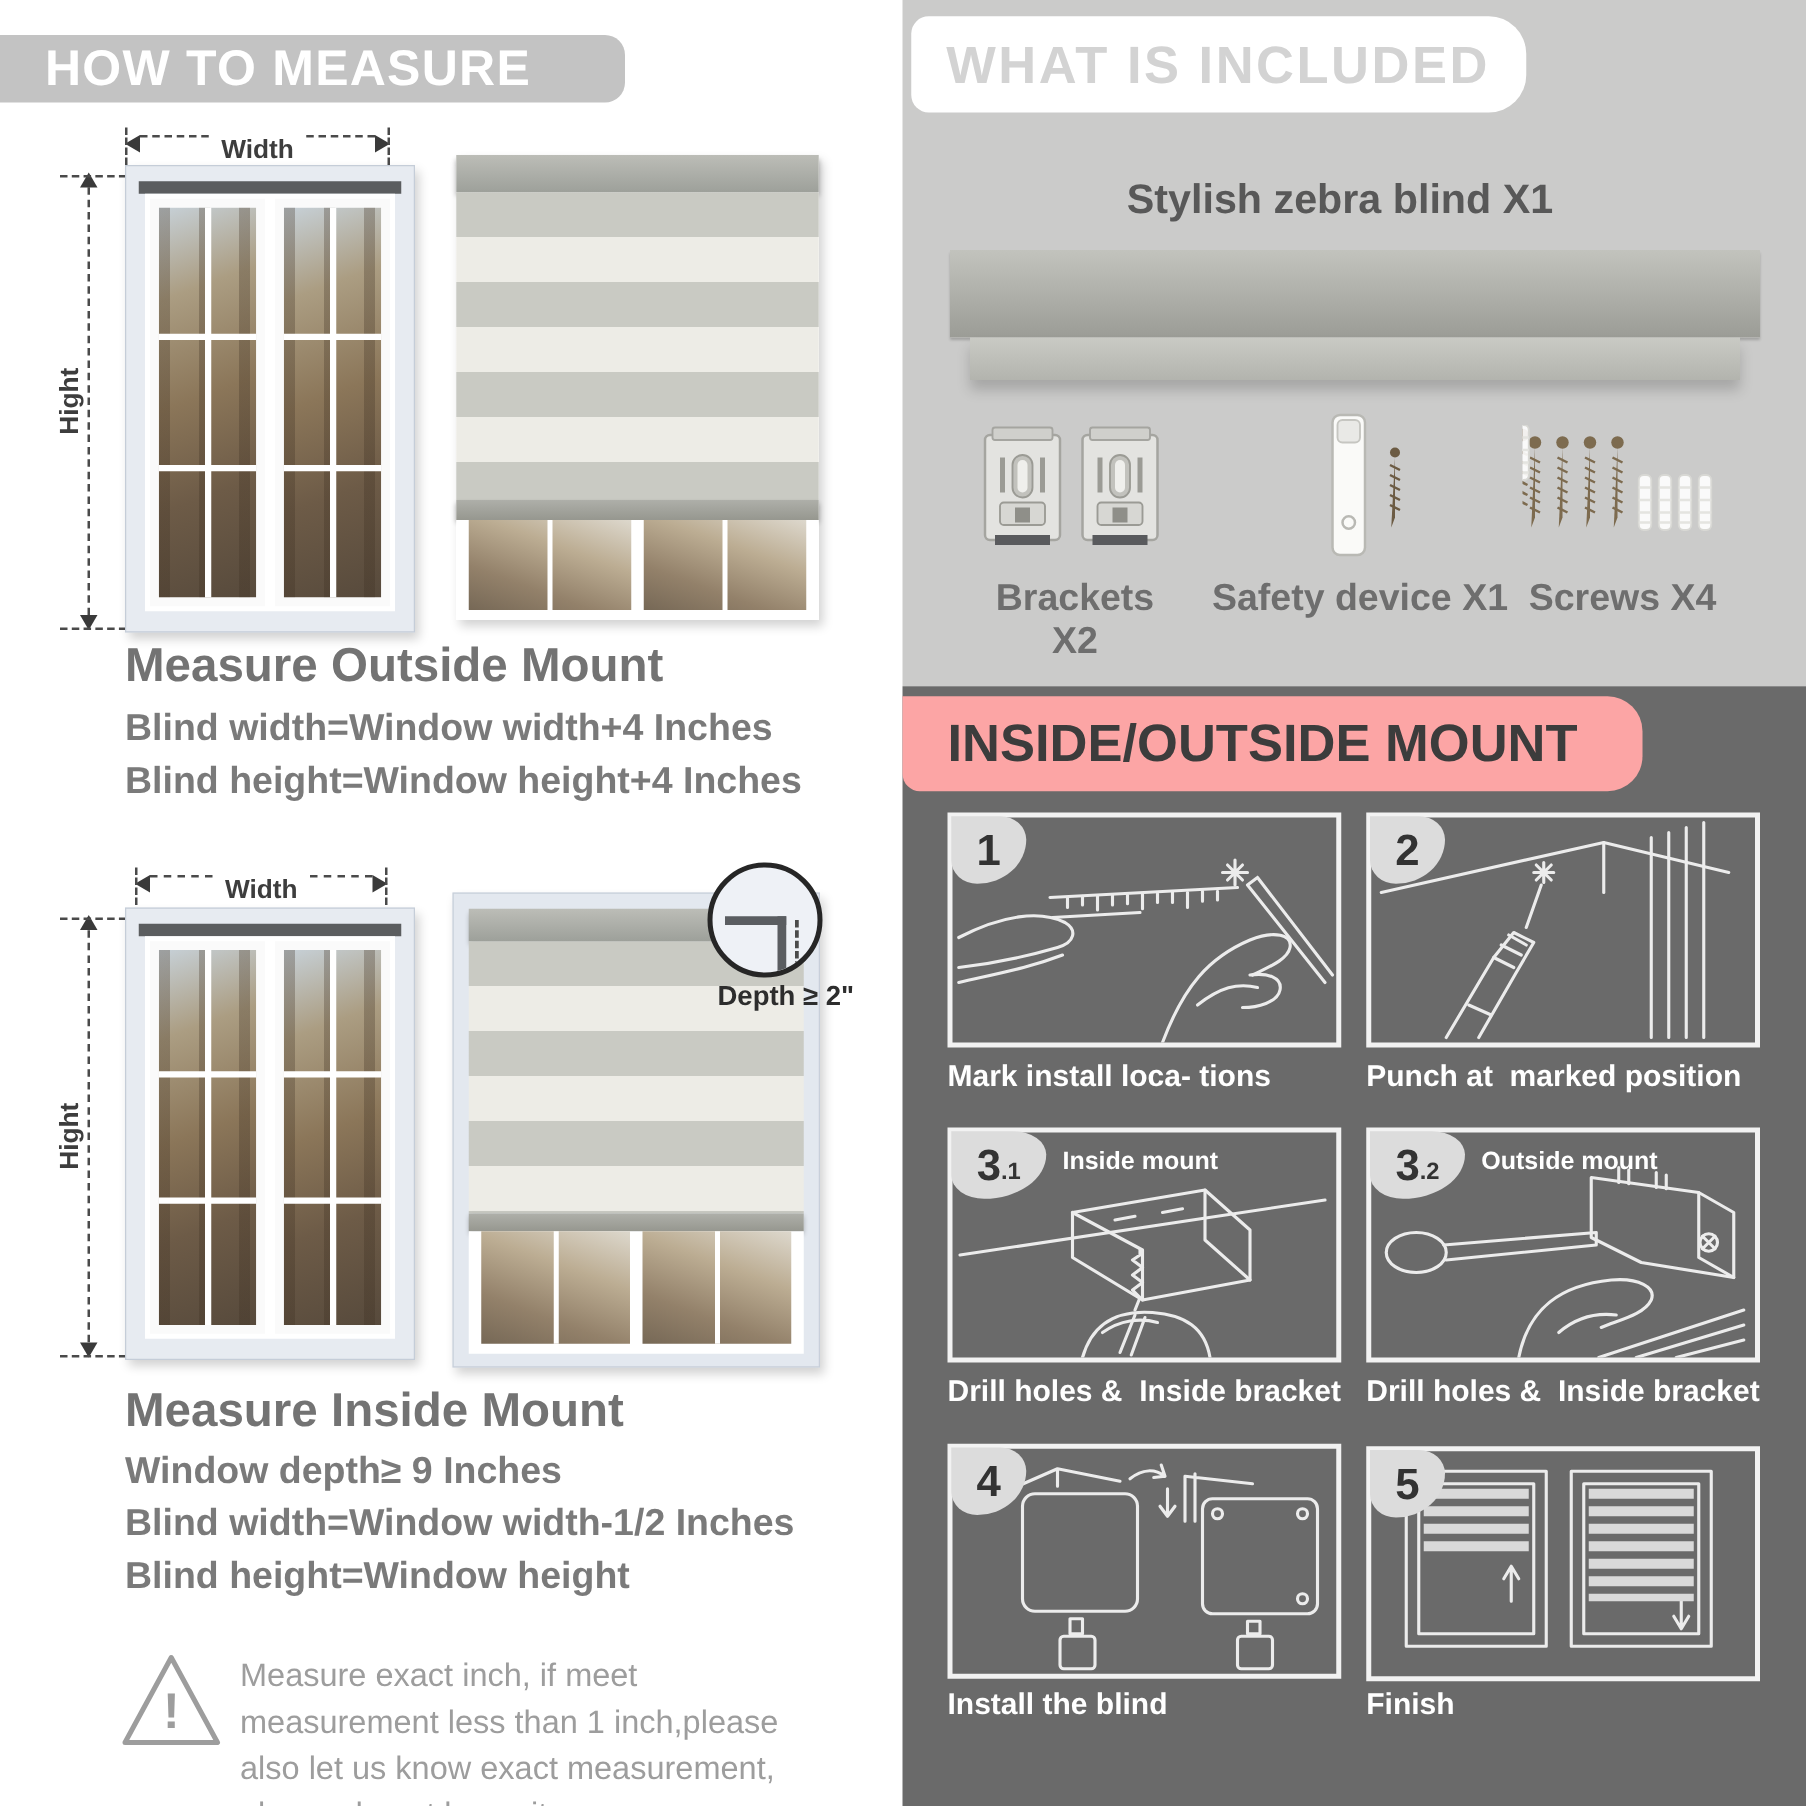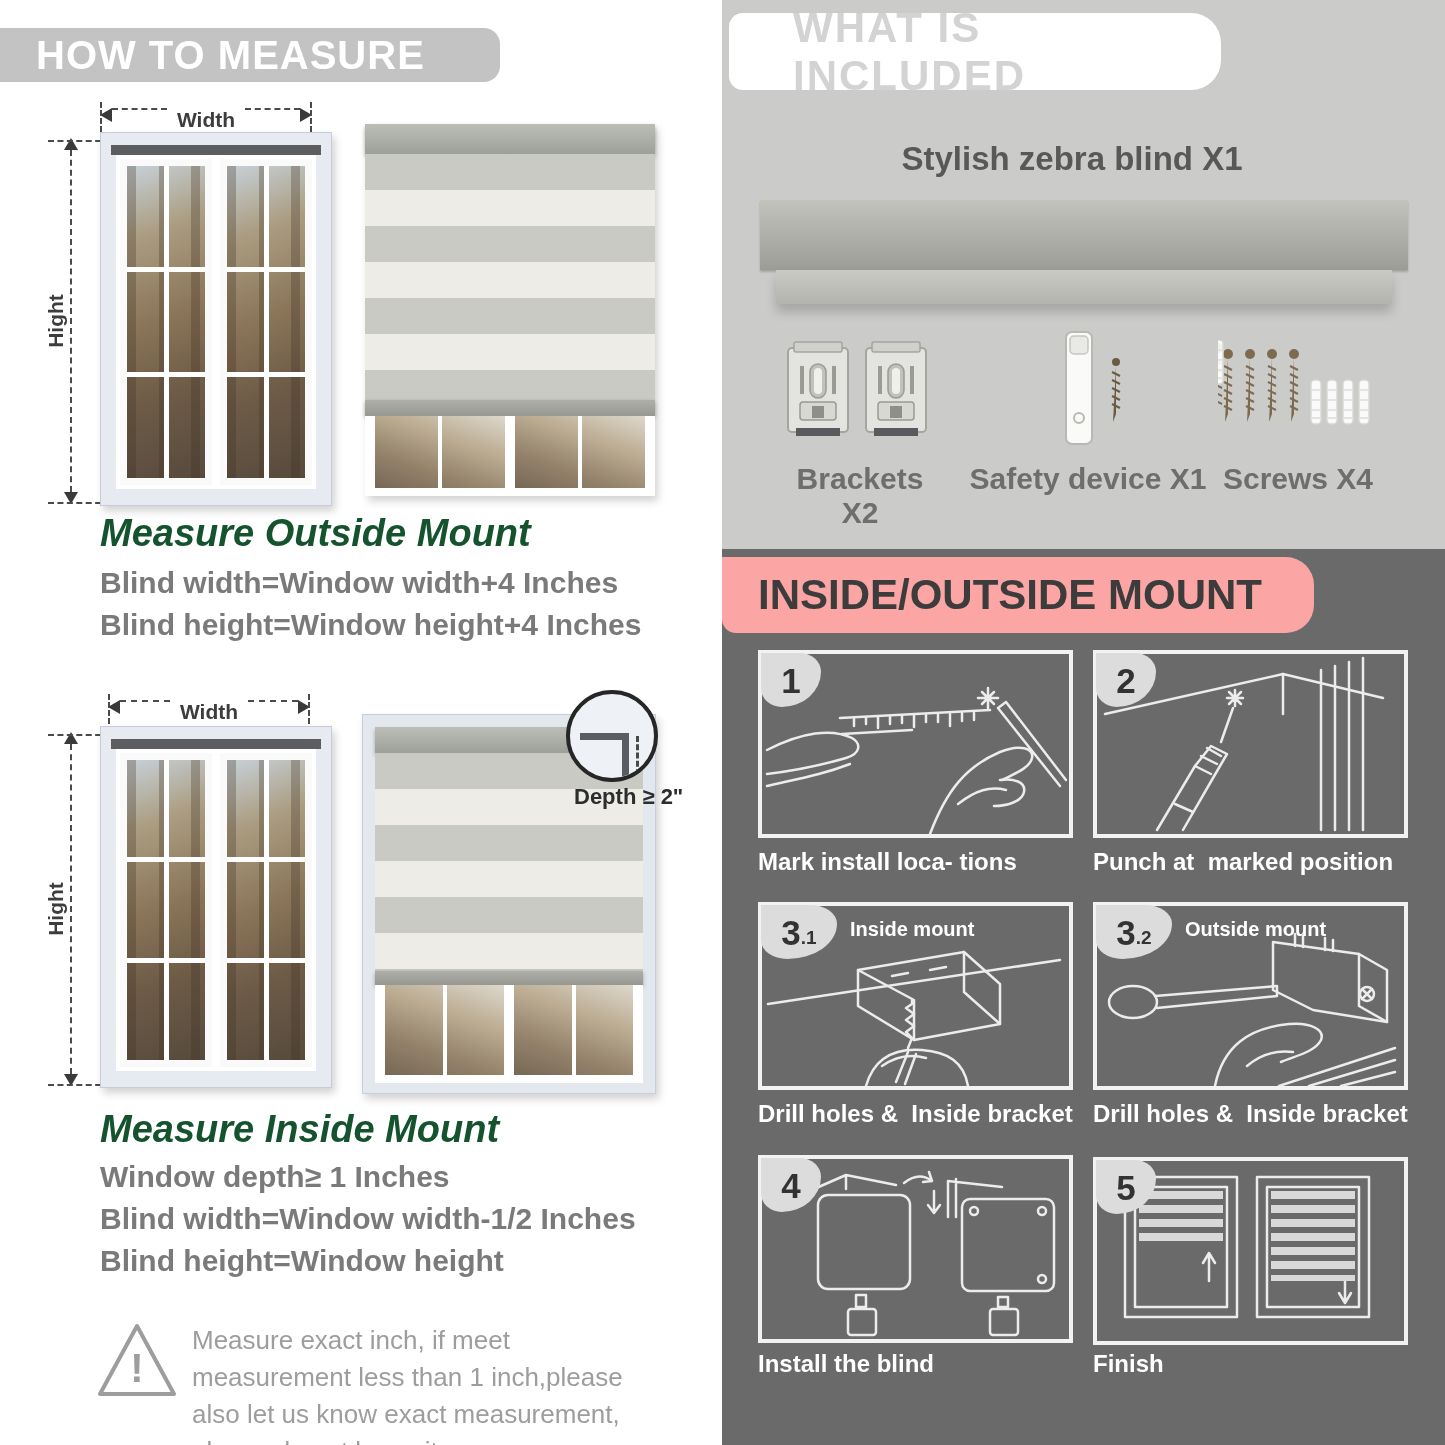--- a/index.html
+++ b/index.html
@@ -51,29 +51,29 @@
       linear-gradient(#fff,#fff) 50% 0/4px 100% no-repeat,
       linear-gradient(200deg,#ddd8cd 0%,#bcad93 35%,#93816a 70%,#766856 100%);}
   .frame2{background:#e3e8ef;border:1px solid #c8cfda;box-shadow:3px 5px 8px rgba(0,0,0,.18);}
 
   .depth-circle{border-radius:50%;border:4px solid #262626;background:#eef1f6;overflow:hidden;z-index:5;}
   .depth-circle .ch{position:absolute;left:12%;top:46%;width:58%;height:7px;background:#5a5d61;}
   .depth-circle .cv{position:absolute;left:62%;top:46%;width:7px;height:54%;background:#5a5d61;}
   .depth-circle .cd{position:absolute;left:78%;top:50%;height:46%;border-left:3px dashed #4a4a4a;}
   .depth-lbl{color:#2d2d2d;font-weight:bold;font-size:22px;}
 
-  .sec-title{color:#14532d;font-size:38px;font-weight:bold;font-style:italic;}
+  .sec-title{color:#737373;font-size:38px;font-weight:bold;}
   .sec-line{color:#7a7a7a;font-size:30px;font-weight:bold;}
   .warn-text{color:#9d9d9d;font-size:26px;line-height:37px;width:470px;}
 
   
   .panel-top{left:722px;top:0;width:723px;height:549px;background:#cbcbca;}
   .inc-header{left:729px;top:13px;width:492px;height:77px;background:#ffffff;
     border-radius:14px 30px 30px 14px;display:flex;align-items:center;}
-  .inc-header span{color:#d3d3d3;font-size:42px;font-weight:bold;letter-spacing:2px;padding-left:64px;}
+  .inc-header span{color:#d3d3d3;font-size:42px;font-weight:bold;letter-spacing:2px;padding-left:28px;}
   .product-lbl{color:#585858;font-size:33px;font-weight:bold;}
   .rail-main{left:760px;top:200px;width:648px;height:70px;
     background:linear-gradient(180deg,#c2c3bd 0%,#adaea8 55%,#9b9c96 100%);
     box-shadow:0 2px 2px rgba(0,0,0,.2);}
   .rail-sub{left:776px;top:270px;width:616px;height:34px;
     background:linear-gradient(180deg,#c9cac4,#b3b4ae);box-shadow:0 8px 10px rgba(0,0,0,.18);}
   .comp-lbl{color:#6e6e6e;font-size:30px;font-weight:bold;text-align:center;}
 
   .panel-dark{left:722px;top:549px;width:723px;height:896px;background:#6a6a6a;}
   .mount-header{left:722px;top:557px;width:592px;height:76px;background:#fca5a5;
@@ -178,21 +178,21 @@
 </div>
 
 <div class="abs depth-circle" style="left:566px;top:690px;width:84px;height:84px;">
   <div class="ch"></div>
   <div class="cv"></div>
   <div class="cd"></div>
 </div>
 <div class="abs depth-lbl" style="left:574px;top:784px;">Depth ≥ 2"</div>
 
 <div class="abs sec-title" style="left:100px;top:1108px;">Measure Inside Mount</div>
-<div class="abs sec-line" style="left:100px;top:1160px;">Window depth≥ 1 Inches</div>
+<div class="abs sec-line" style="left:100px;top:1160px;">Window depth≥ 9 Inches</div>
 <div class="abs sec-line" style="left:100px;top:1202px;">Blind width=Window width-1/2 Inches</div>
 <div class="abs sec-line" style="left:100px;top:1244px;">Blind height=Window height</div>
 
 <svg class="abs" style="left:92px;top:1316px;" width="90" height="90" viewBox="0 0 90 90">
   <path d="M45 10 L82 78 L8 78 Z" fill="none" stroke="#9d9d9d" stroke-width="4" stroke-linejoin="round"></path>
   <text x="45" y="66" text-anchor="middle" font-size="40" font-weight="bold" fill="#9d9d9d" font-family="Liberation Sans, sans-serif">!</text>
 </svg>
 <div class="abs warn-text" style="left:192px;top:1322px;">Measure exact inch, if meet measurement less than 1 inch,please also let us know exact measurement, please do not leave it</div>
 
 <div class="abs panel-top"></div>

